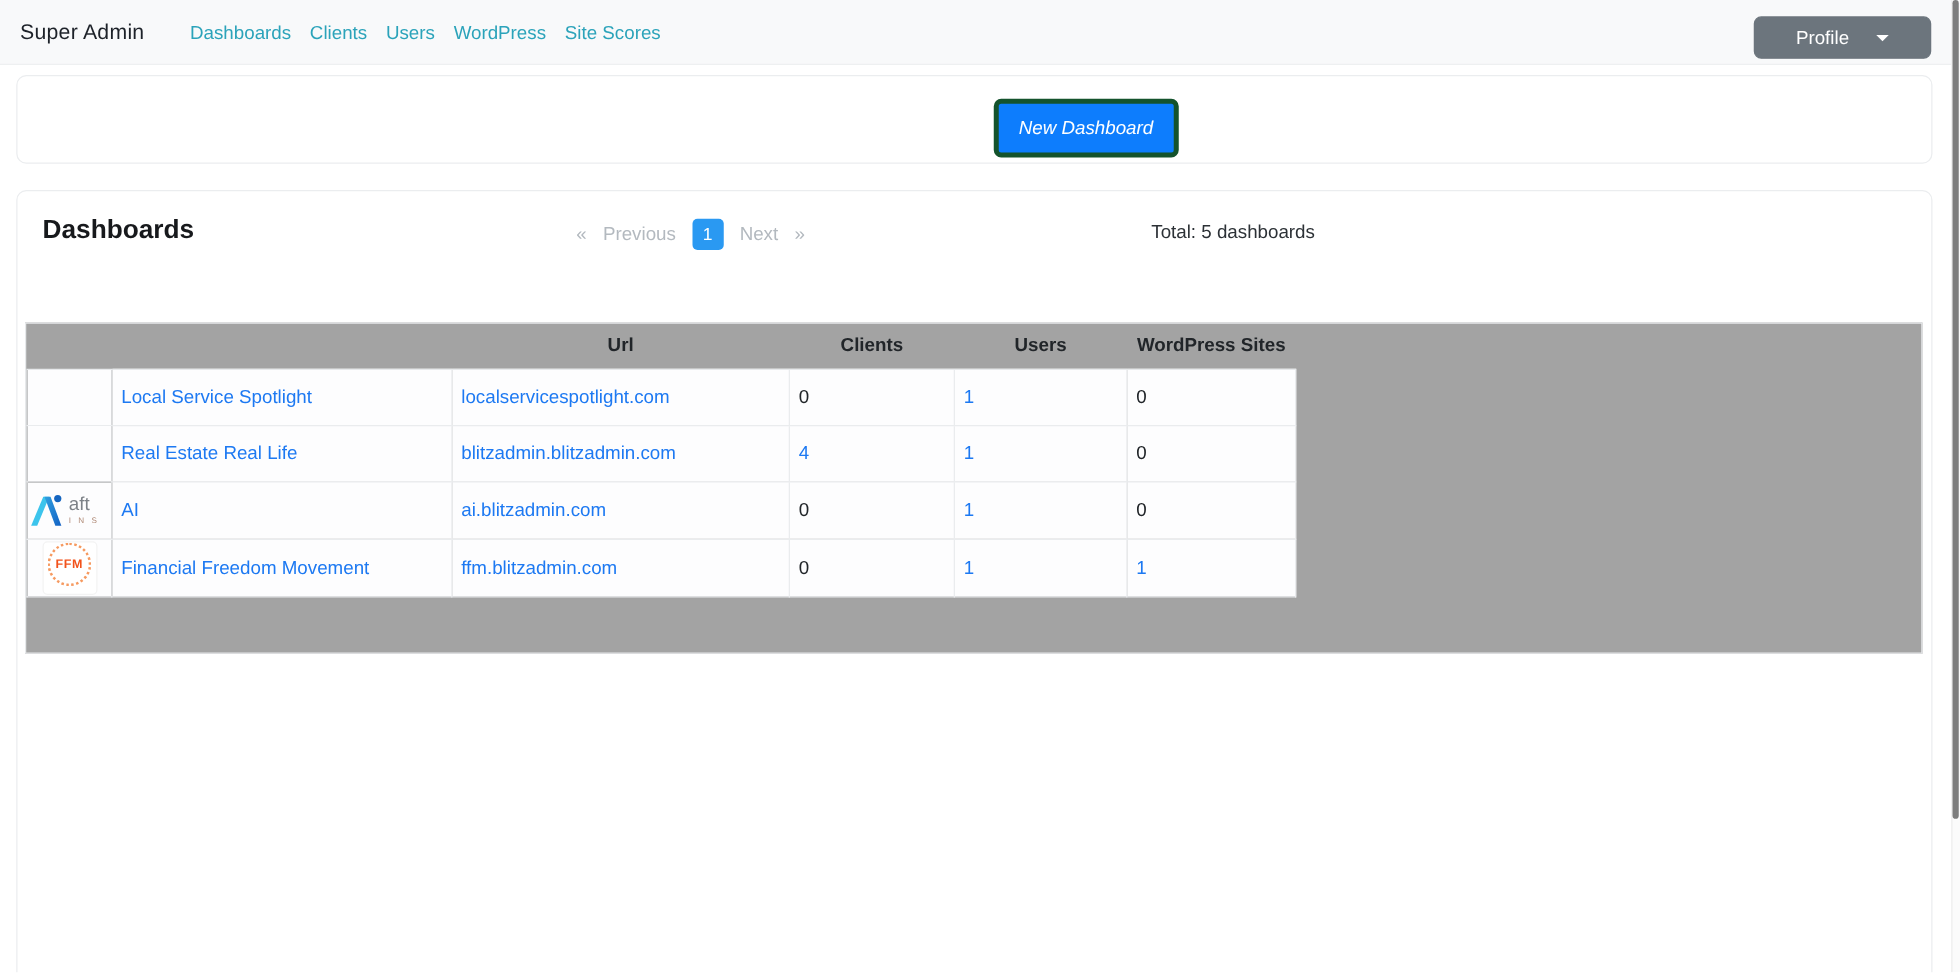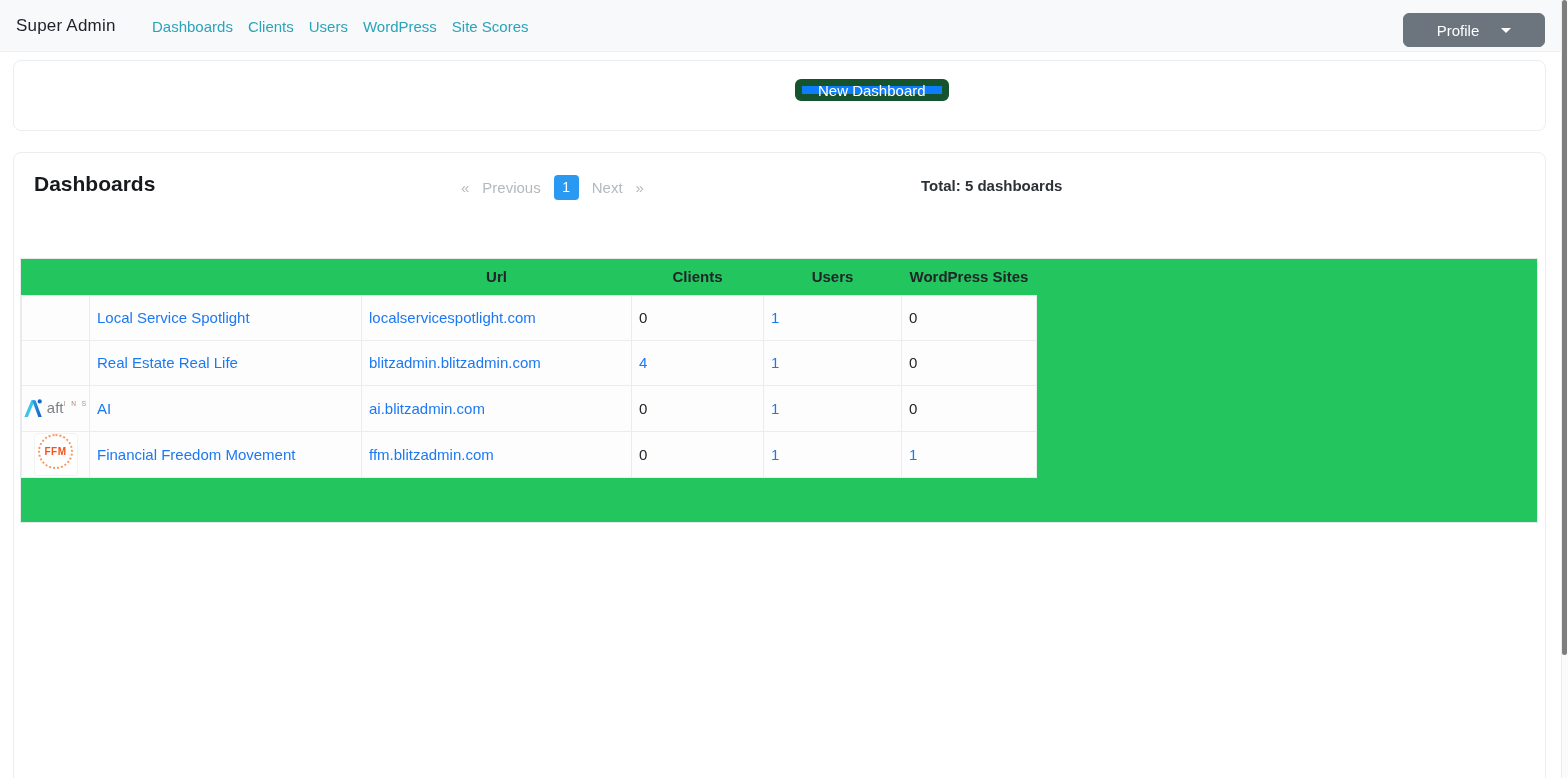--- a/index.html
+++ b/index.html
@@ -26,53 +26,53 @@
   .scroll-track { position:absolute; right:0; top:0; width:7px; height:778px;
                   background:#fbfbfb; border-left:1px solid #ededed; }
   .scroll-thumb { position:absolute; right:1px; top:0; width:5px; height:655px;
                   background:#7e7e7e; border-radius:3px; }
 
   
   .card { position:absolute; background:#fff; border:1px solid #ebedef; border-radius:8px; }
   .card-top { left:13px; top:60px; width:1533px; height:71px; }
   .card-main { left:13px; top:152px; width:1533px; height:690px; }
 
-  .new-dashboard-btn { position:absolute; left:781px; top:18px; height:22px; padding:0 16px;
-                       background:#0d7dfd; border:7px solid #14532d; border-radius:6px;
-                       color:#fff; font-size:15px; display:flex; align-items:center; cursor:pointer; }
+  .new-dashboard-btn { position:absolute; left:781px; top:18px; height:47px; padding:0 16px;
+                       background:#0d7dfd; border:4px solid #14532d; border-radius:6px;
+                       color:#fff; font-size:15px; display:flex; align-items:center; cursor:pointer;font-style:italic; }
 
   
   .panel-title { position:absolute; left:20px; top:19px; font-size:21px; font-weight:bold; color:#17191c; }
   .pagination { position:absolute; left:447px; top:21px; height:26px;
                 display:flex; align-items:center; column-gap:13px; font-size:15px; color:#b3b9bf; }
   .page-item { color:#b3b9bf; cursor:default; text-decoration:none; }
   .page-current { width:25px; height:25px; background:#2a99f2; border-radius:4px; color:#fff;
                   display:flex; align-items:center; justify-content:center; font-size:14px; cursor:pointer; }
-  .total-label { position:absolute; left:907px; top:24px; font-size:15px; color:#2c3136;font-weight:bold; }
+  .total-label { position:absolute; left:907px; top:24px; font-size:15px; color:#2c3136; }
 
   
   .table-wrap { position:absolute; left:6px; top:105px; width:1518px; height:265px;
-                border:1px solid #e7e9eb; background:#22c55e; overflow:hidden; }
+                border:1px solid #e7e9eb; background:#a3a3a3; overflow:hidden; }
   table.dash-table { border-collapse:collapse; table-layout:fixed; width:1015px; }
   .col-logo { width:68px; } .col-name { width:272px; } .col-url { width:270px; }
   .col-clients { width:132px; } .col-users { width:138px; } .col-wp { width:135px; }
   .dash-table thead th { height:36px; border-bottom:1px solid #e7e9eb; font-size:15px; font-weight:bold;
                          color:#212529; text-align:center; padding:0 6px; }
   .dash-table tbody td { height:45px; border:1px solid #eaecee; font-size:15px; padding:0 7px;
                          vertical-align:middle; background:#fdfdfe; }
   .dash-table tbody td.logo-cell { padding:1px; overflow:hidden; position:relative; }
   a.cell-link { color:#1d79f2; text-decoration:none; cursor:pointer; }
   span.cell-plain { color:#212529; }
 
   
   .logo-blitz { position:absolute; left:2px; top:50%; transform:translateY(-50%);
                 font-size:35px; font-style:italic; font-weight:800; color:#171717;
                 letter-spacing:-1px; white-space:nowrap; line-height:1; }
   .logo-ai { display:flex; align-items:center; gap:3px; height:43px; white-space:nowrap; }
-  .logo-ai-texts { display:flex; flex-direction:row; line-height:1.1; }
+  .logo-ai-texts { display:flex; flex-direction:column; line-height:1.1; }
   .logo-ai-main { font-size:15px; color:#7c8187; }
   .logo-ai-sub { font-size:6.5px; color:#b08a76; letter-spacing:2px; }
   .logo-ffm-box { width:44px; height:43px; margin:0 auto; background:#fff; border:1px solid #f3f3f3;
                   border-radius:4px; display:flex; justify-content:center; }
   .logo-ffm-circle { width:35px; height:35px; border:2px dotted #f6училe; border:2px dotted #f69a60; border-radius:50%;
                      display:flex; align-items:center; justify-content:center; overflow:visible; }
   .logo-ffm-text { font-size:10px; font-weight:800; color:#f2521b; letter-spacing:.5px; }
 </style>
 </head>
 <body>

